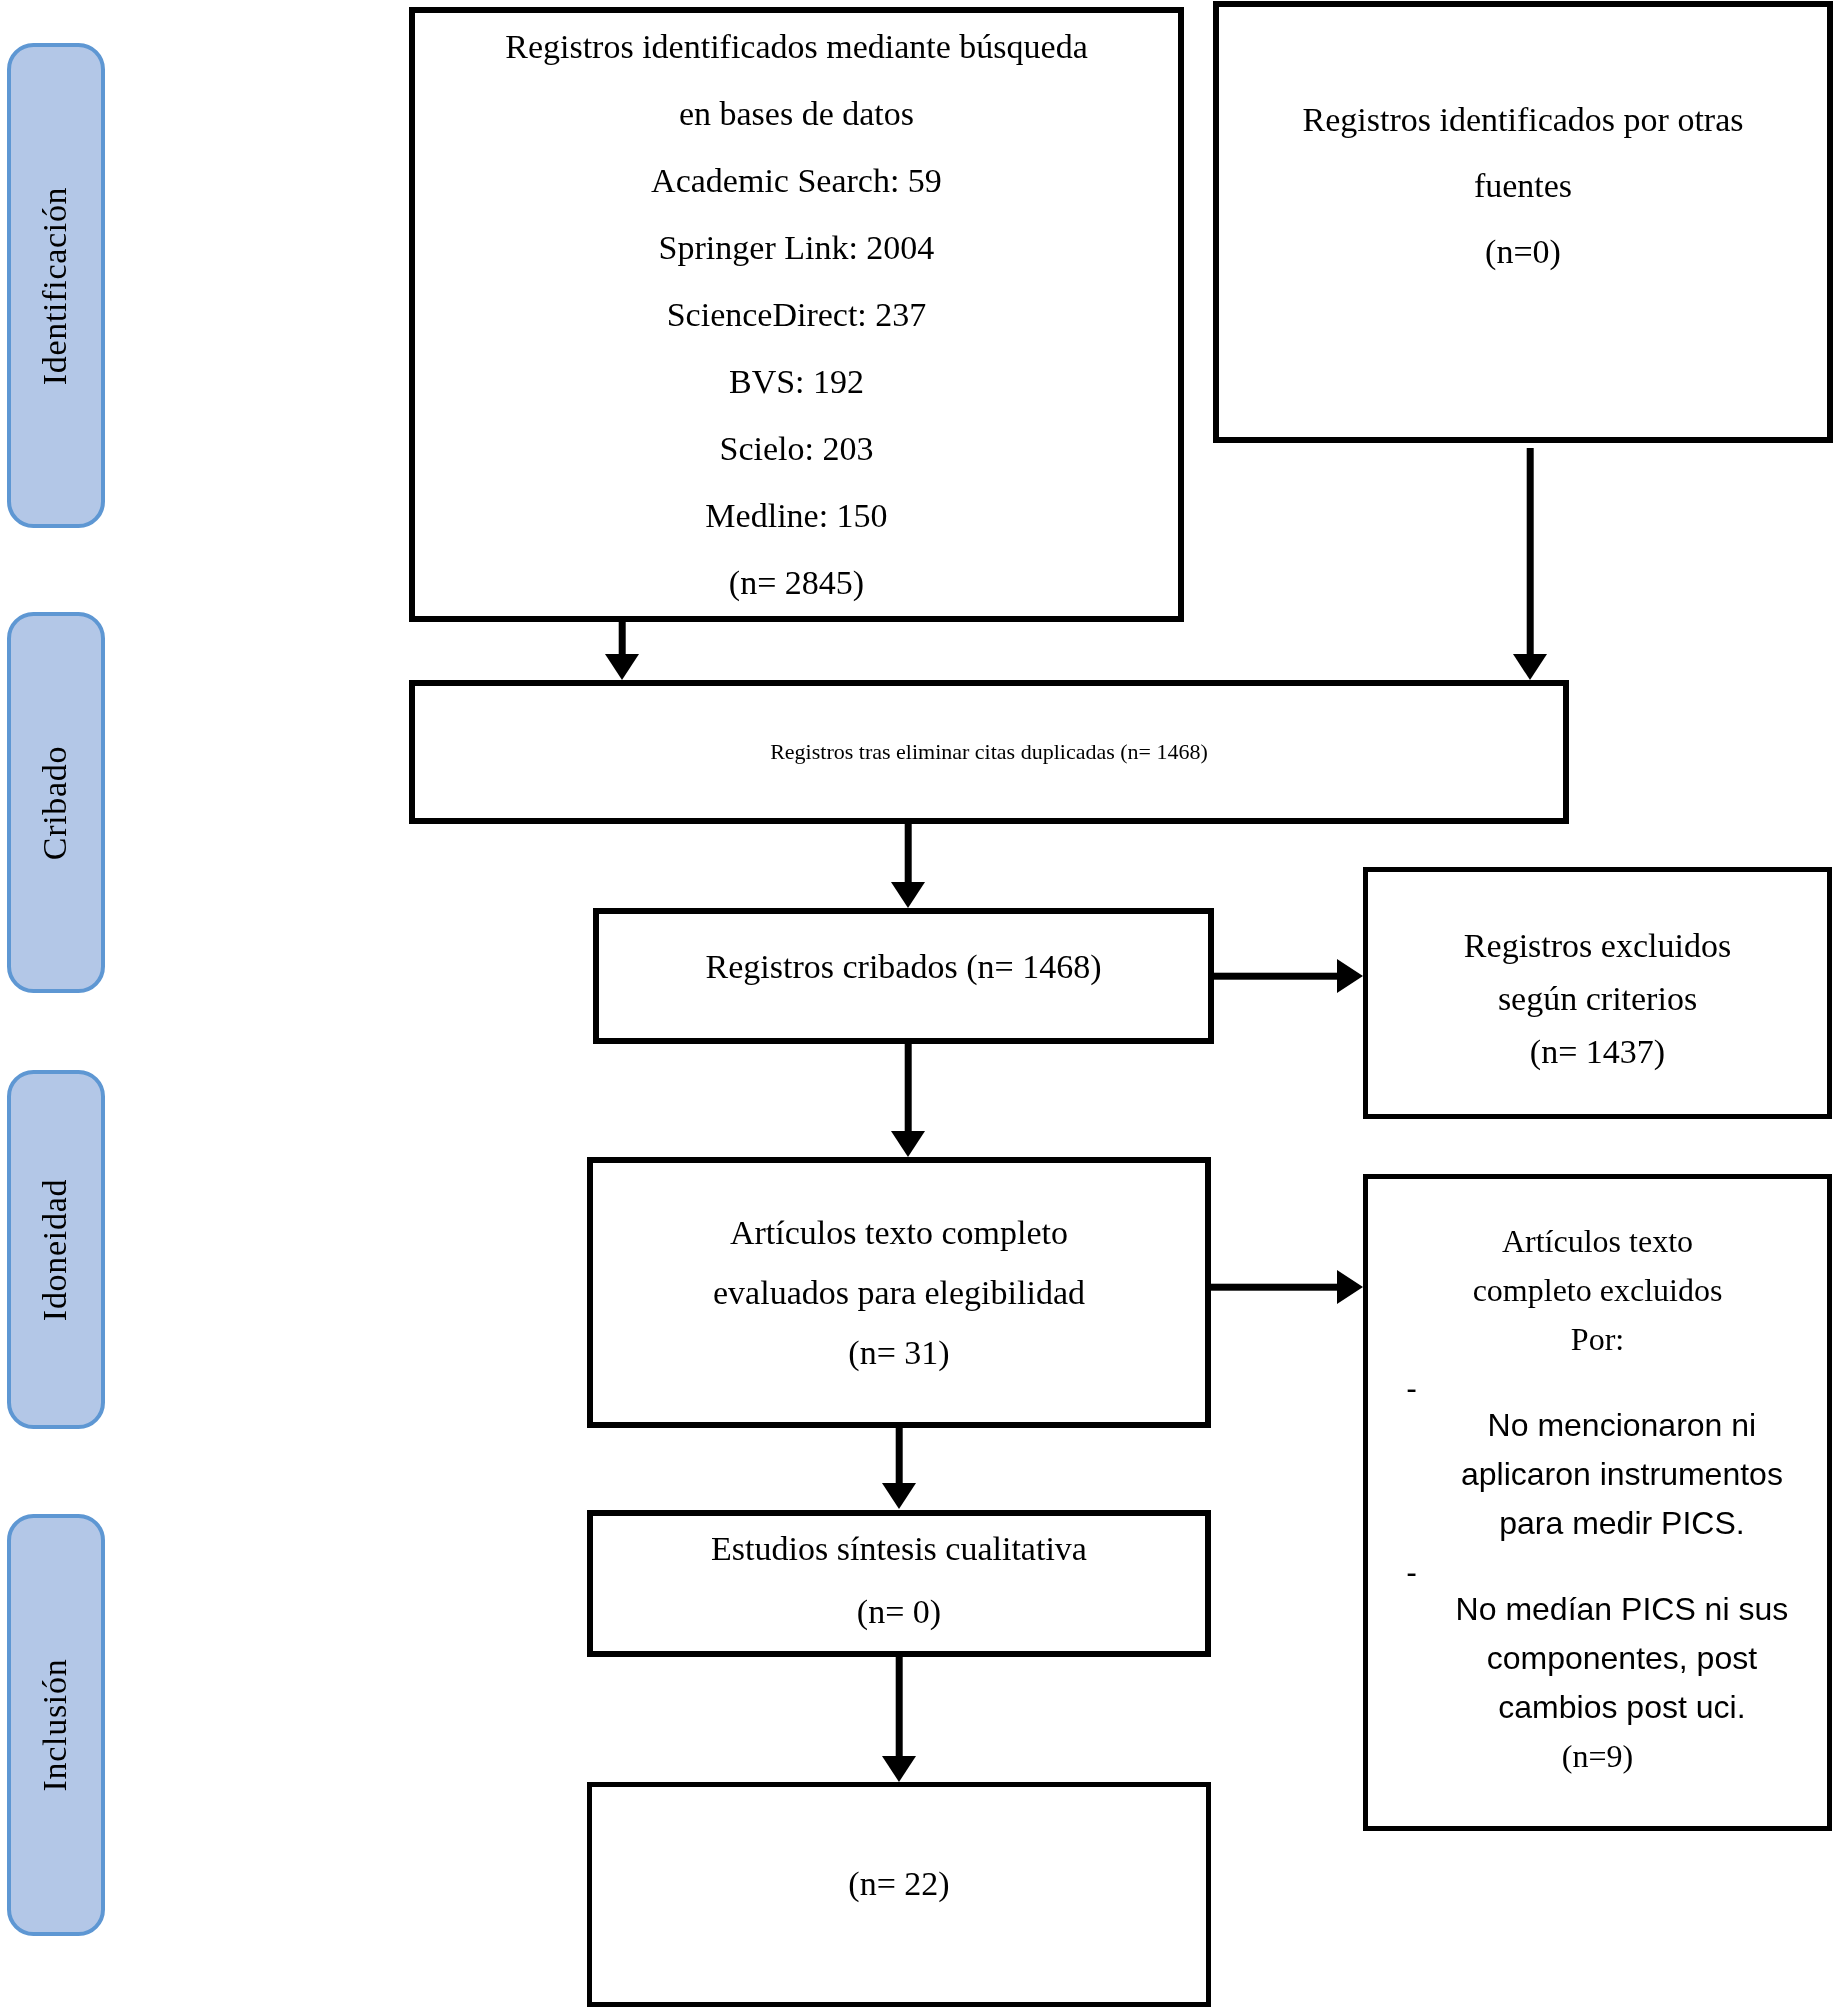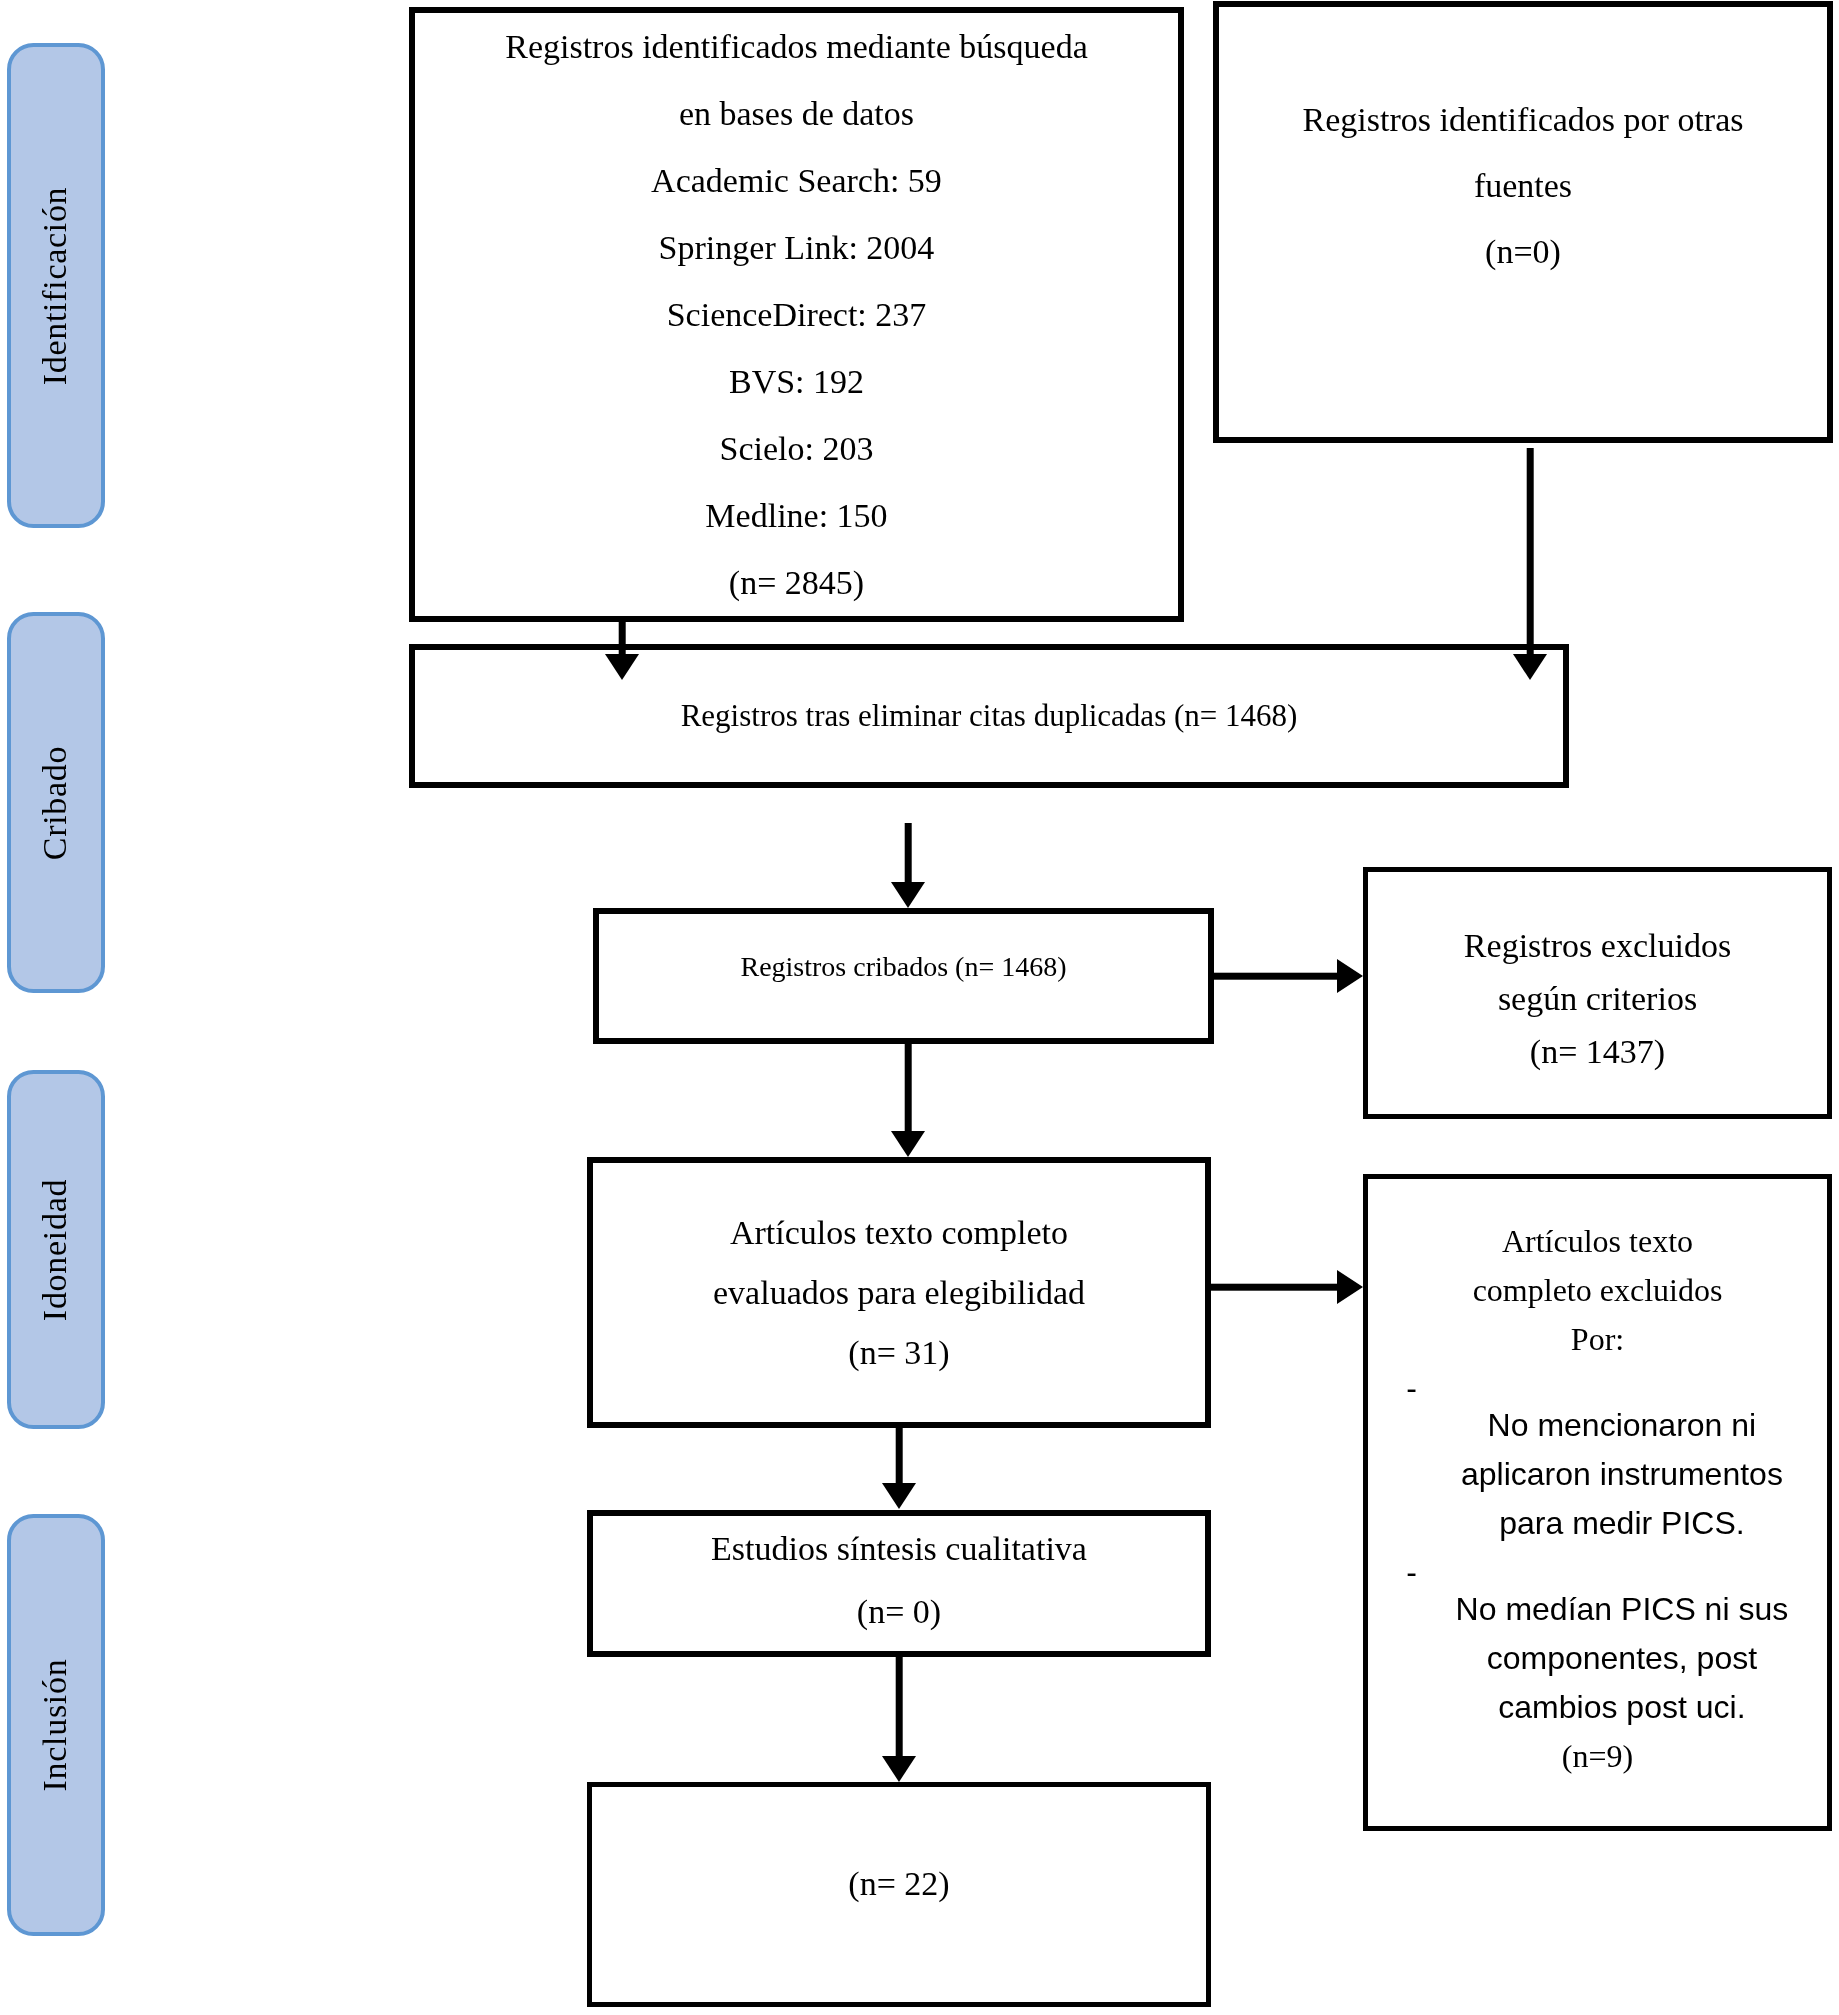--- a/index.html
+++ b/index.html
@@ -67,22 +67,22 @@
     border-left:26.4px solid #000;
   }
   
   #stage-identificacion{left:6.6px;top:43px;width:98px;height:485px;}
   #stage-cribado{left:6.6px;top:612px;width:98px;height:381px;}
   #stage-idoneidad{left:6.6px;top:1070px;width:98px;height:359px;}
   #stage-inclusion{left:6.6px;top:1514px;width:98px;height:422px;}
 
   #box-identified-db{left:409px;top:7.3px;width:775px;height:615px;font-size:34px;line-height:67px;}
   #box-identified-other{left:1213px;top:1px;width:620px;height:442px;font-size:34px;line-height:66px;padding-bottom:73px;}
-  #box-dedup{left:409px;top:644px;width:1160px;height:144px;font-size:31px;}
-  #box-screened{left:593px;top:908px;width:621px;height:136px;font-size:28px;padding-bottom:19px;}
+  #box-dedup{left:409px;top:680px;width:1160px;height:144px;font-size:22px;}
+  #box-screened{left:593px;top:908px;width:621px;height:136px;font-size:34px;padding-bottom:19px;}
   #box-excl-screen{left:1363px;top:867px;width:469px;height:252px;font-size:34px;line-height:53px;border-width:5.9px;padding-top:10.3px;}
   #box-fulltext{left:587px;top:1157px;width:624px;height:271px;font-size:34px;line-height:60px;}
   #box-ft-excl{
     left:1363px;top:1174px;width:469px;height:657px;
     border-width:5.1px;
     font-size:32px;line-height:49px;
     justify-content:flex-start;
     padding:38px 13.2px 0 13.2px;
   }
   #box-ft-excl .bullets{width:100%;font-family:"Liberation Sans", sans-serif;}

